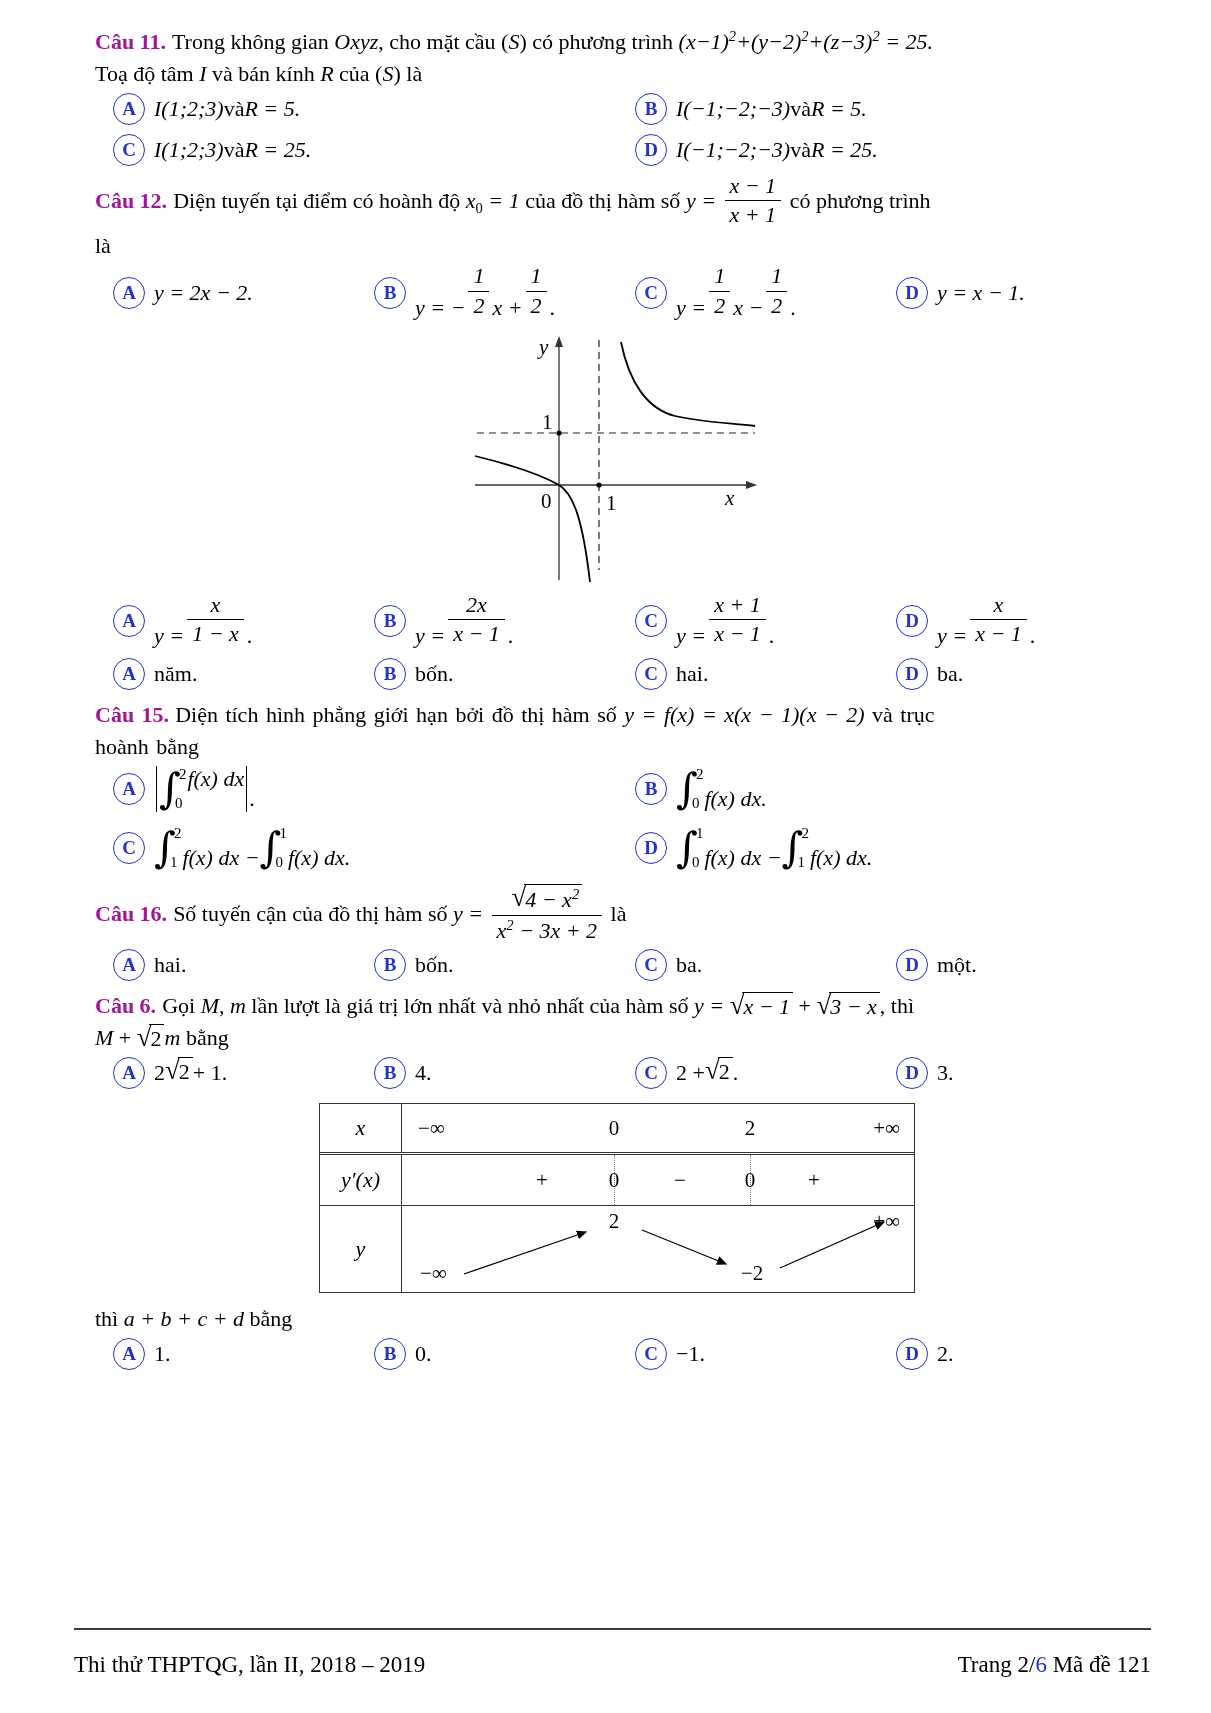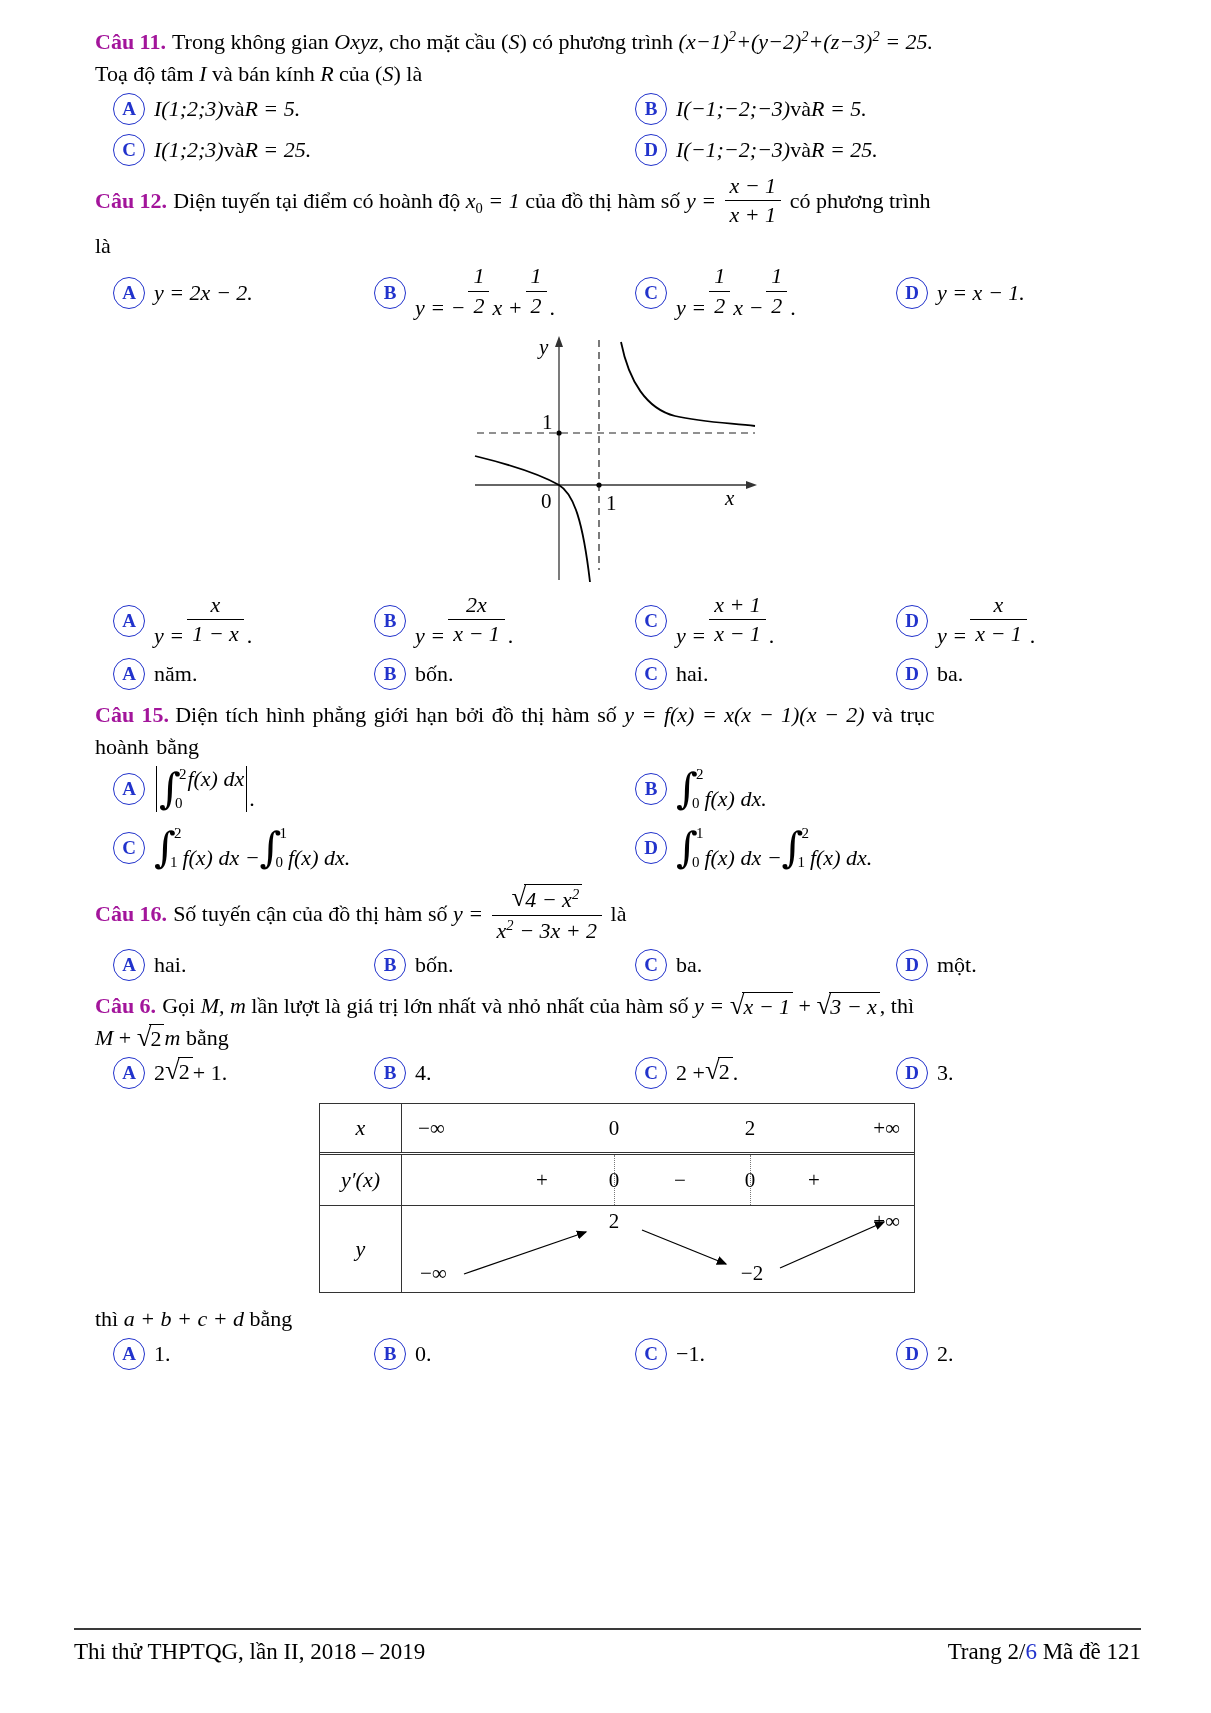--- a/index.html
+++ b/index.html
@@ -60,22 +60,22 @@
   .avl{position:absolute;top:50%;left:16px;transform:translateY(-50%);}
   .avr{position:absolute;top:50%;right:14px;transform:translateY(-50%);}
   .byl{position:absolute;left:18px;bottom:6px;}
   .byt{position:absolute;top:3px;transform:translateX(-50%);}
   .byb{position:absolute;bottom:6px;transform:translateX(-50%);}
   .byr{position:absolute;right:14px;top:3px;}
   .dotl{position:absolute;top:0;bottom:0;border-left:1.6px dotted #777;}
   .yarrows{position:absolute;left:0;top:0;}
   
   .footer{
-    position:absolute;left:74px;right:70px;top:1628px;
-    border-top:2px solid #3a3a3a;padding-top:9px;
+    position:absolute;left:74px;right:60px;top:1628px;
+    border-top:2px solid #3a3a3a;padding-top:22px;
     display:flex;justify-content:space-between;font-size:23px;
   }
   .blue{color:#2233CC;}
 </style>
 </head>
 <body>
 
 <div class="content">
 
   <div class="qblock">

